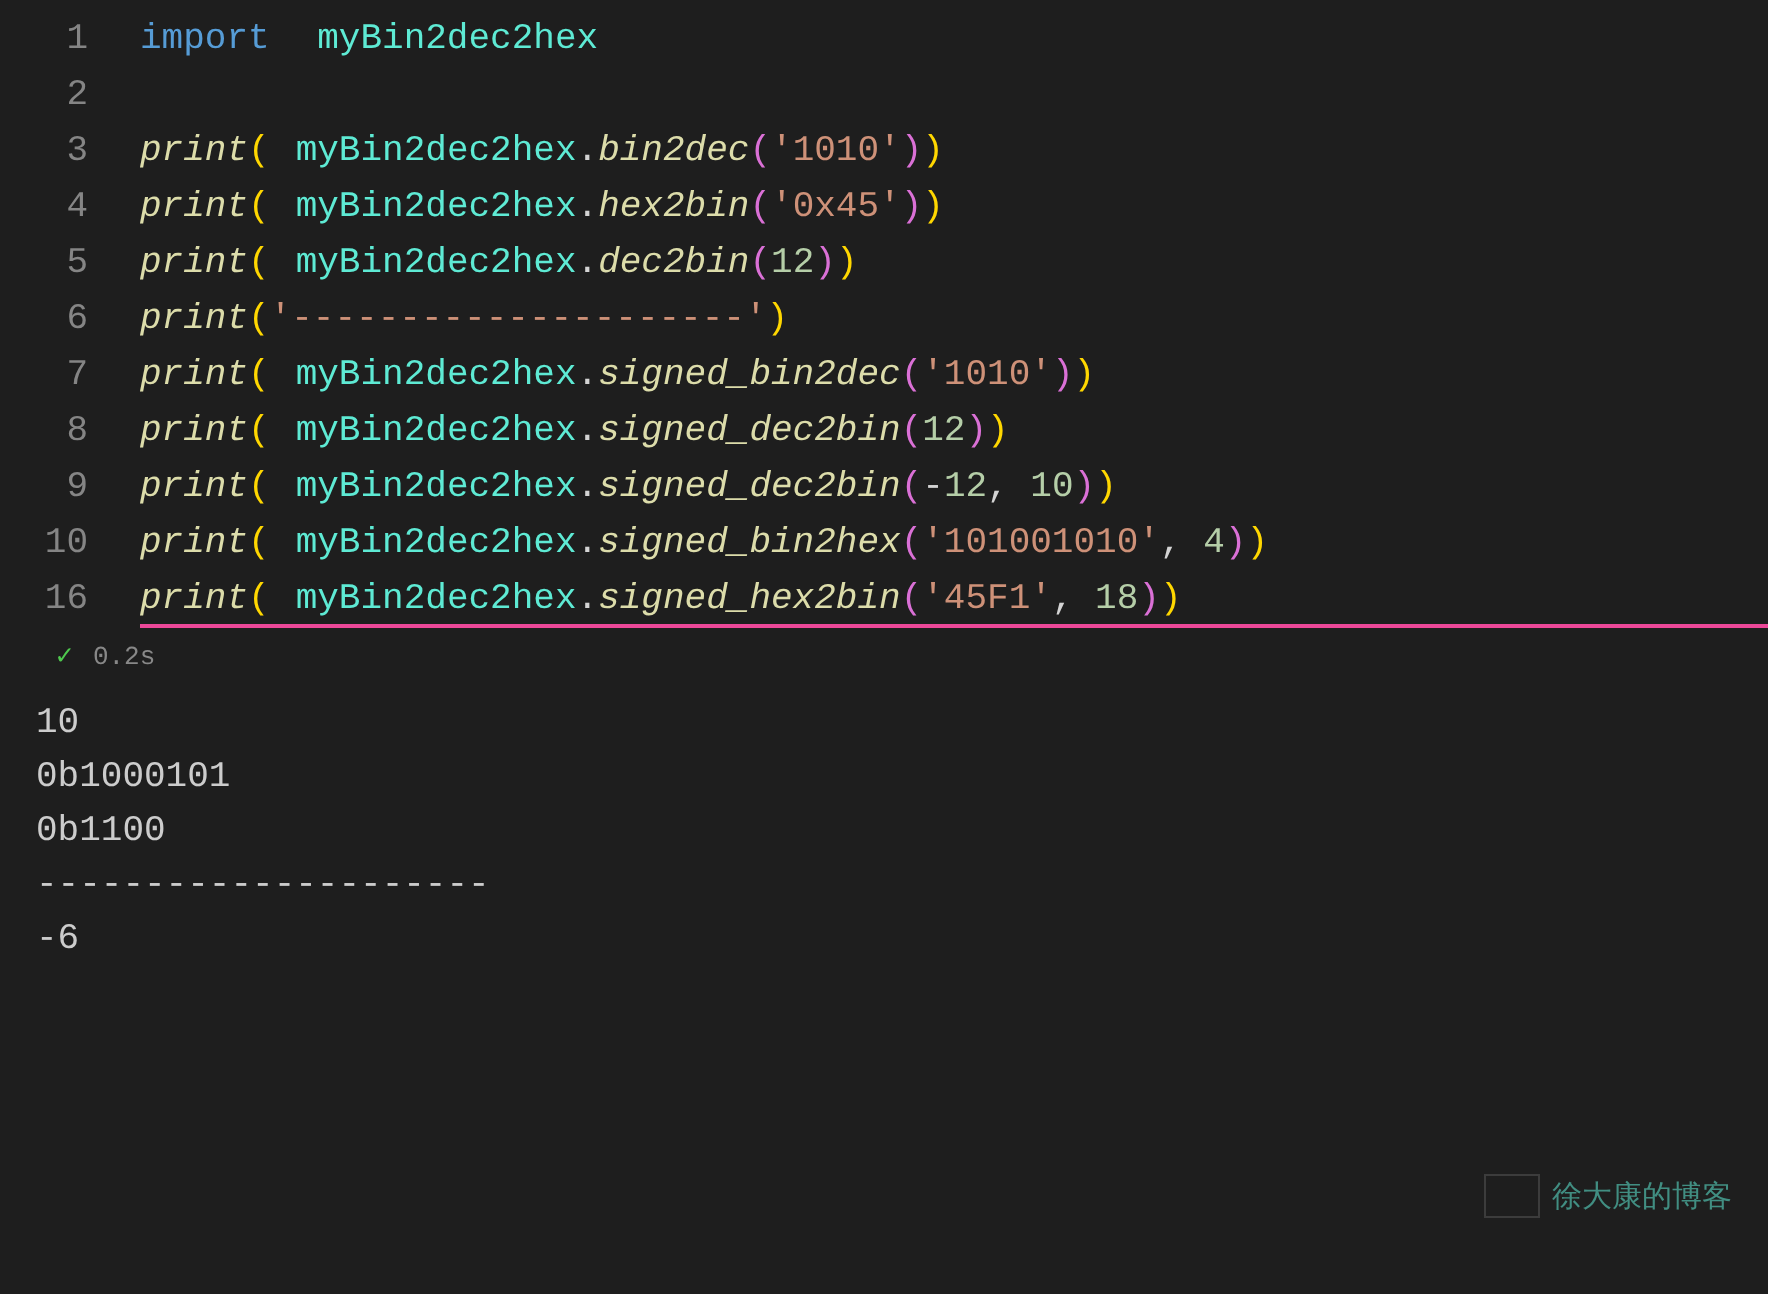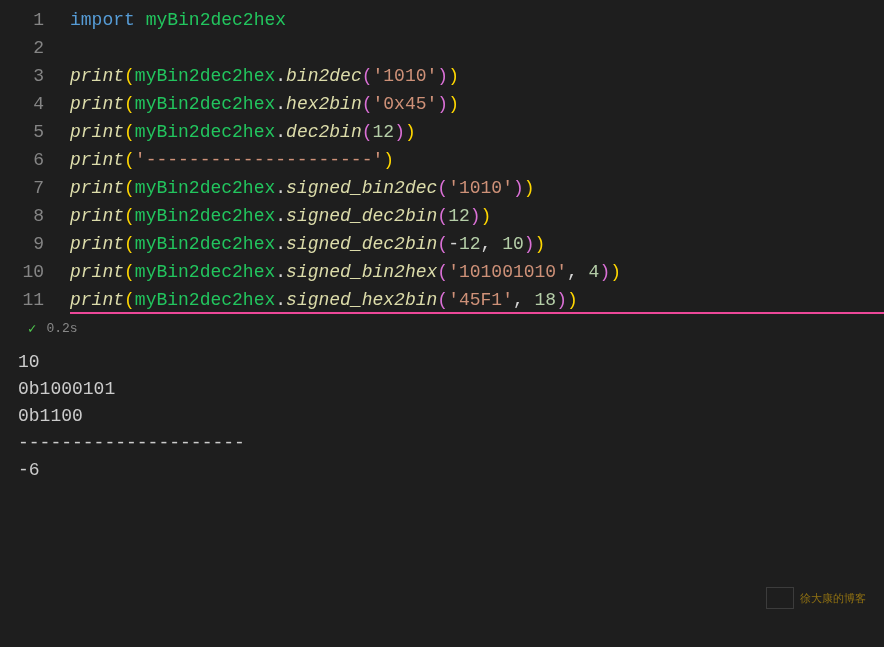--- a/index.html
+++ b/index.html
@@ -33,21 +33,21 @@
       flex-shrink: 0;
     }
     .line-content {
       white-space: pre;
       flex: 1;
     }
     .line.active .line-content {
       border-bottom: 2px solid #ec4899;
     }
     .kw-import { color: #569cd6; text-align: right; }
-    .module { color: #22c55e; }
+    .module { color: #5eead4; margin-left: 13px; }
     .func { color: #dcdcaa; font-style: italic; }
     .paren { color: #ffd700; }
     .bracket1 { color: #da70d6; }
     .dot { color: #d4d4d4; }
     .str { color: #ce9178; }
     .num { color: #b5cea8; }
     .op { color: #d4d4d4; }
     .comma { color: #d4d4d4; }
     
     .status-bar {
@@ -69,22 +69,22 @@
       line-height: 27px;
     }
     .output-line {
       white-space: pre;
       height: 27px;
     }
     .watermark {
       position: absolute;
       right: 18px;
       bottom: 38px;
-      color: #eab308;
-      font-size: 11px;
+      color: #5eead4;
+      font-size: 15px;
       font-family: sans-serif;
       opacity: 0.55;
       display: flex;
       align-items: center;
       gap: 6px;
     }
     .watermark-icon {
       width: 28px;
       height: 22px;
       border: 1px solid #555;
@@ -130,21 +130,21 @@
     </div>
     <div class="line">
       <span class="line-number">9</span>
       <span class="line-content"><span class="func">print</span><span class="paren">(</span><span class="module">myBin2dec2hex</span><span class="dot">.</span><span class="func">signed_dec2bin</span><span class="bracket1">(</span><span class="op">-</span><span class="num">12</span><span class="comma">, </span><span class="num">10</span><span class="bracket1">)</span><span class="paren">)</span></span>
     </div>
     <div class="line">
       <span class="line-number">10</span>
       <span class="line-content"><span class="func">print</span><span class="paren">(</span><span class="module">myBin2dec2hex</span><span class="dot">.</span><span class="func">signed_bin2hex</span><span class="bracket1">(</span><span class="str">'101001010'</span><span class="comma">, </span><span class="num">4</span><span class="bracket1">)</span><span class="paren">)</span></span>
     </div>
     <div class="line active">
-      <span class="line-number">11</span>
+      <span class="line-number">16</span>
       <span class="line-content"><span class="func">print</span><span class="paren">(</span><span class="module">myBin2dec2hex</span><span class="dot">.</span><span class="func">signed_hex2bin</span><span class="bracket1">(</span><span class="str">'45F1'</span><span class="comma">, </span><span class="num">18</span><span class="bracket1">)</span><span class="paren">)</span></span>
     </div>
   </div>
 
 <div class="status-bar">
   <span class="check-icon">✓</span>
   <span>0.2s</span>
 </div>
 
 <div class="output" id="output">

